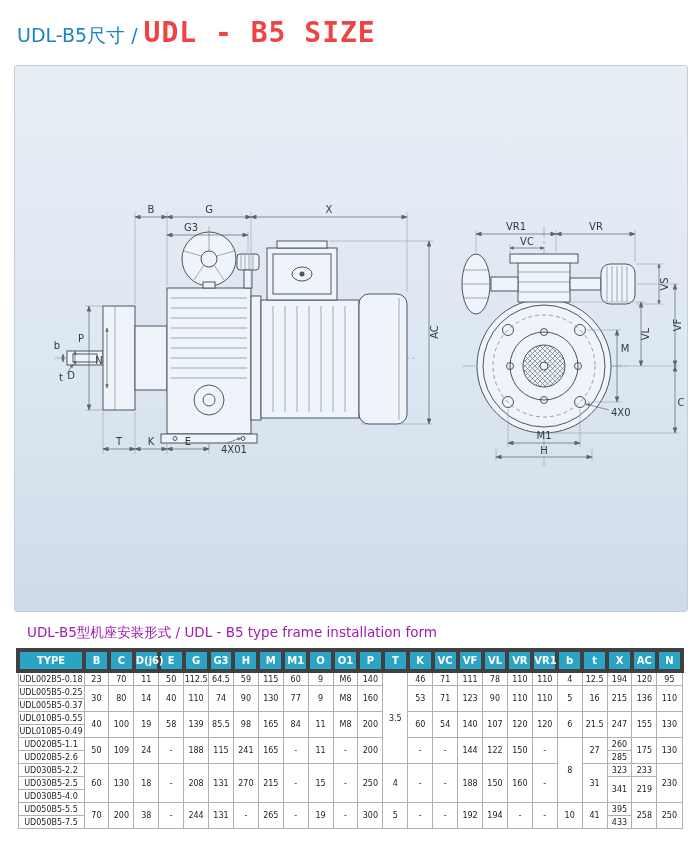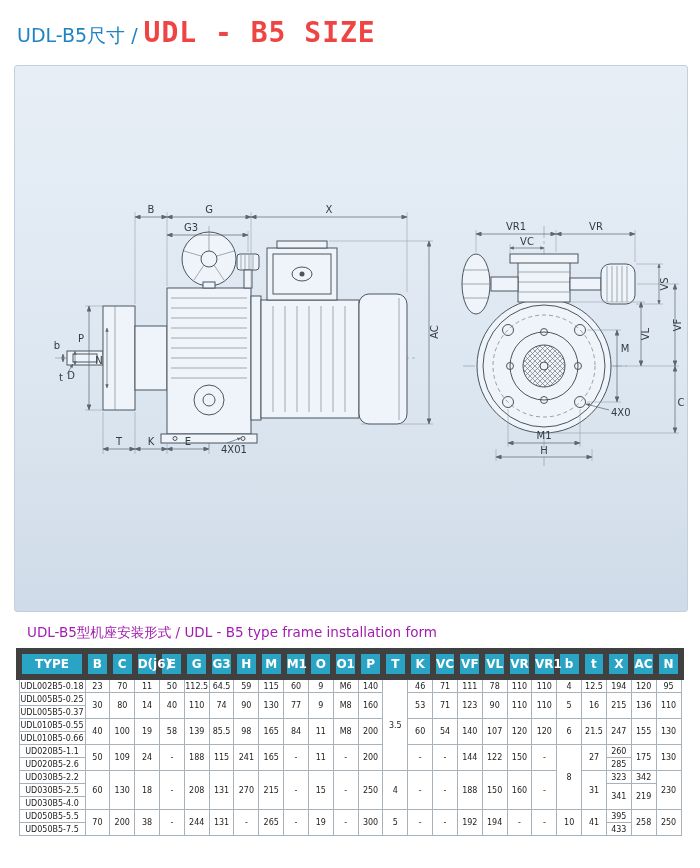--- a/index.html
+++ b/index.html
@@ -10,21 +10,21 @@
   .title .en{color:#ef4444;font-weight:bold;font-family:"DejaVu Sans Mono","Liberation Mono",monospace;font-size:28px;letter-spacing:1px;}
 
   .panel{position:absolute;left:14px;top:65px;width:672px;height:545px;
          background:linear-gradient(180deg,#e7eef6 0%,#dde7f1 55%,#cfdbe8 100%);
          border:1px solid #c2cfdc;border-radius:3px;}
 
   .subtitle{position:absolute;left:16px;top:624px;font-size:13.5px;color:#a21caf;margin-left:11px;}
 
   .table-wrap{position:absolute;left:16px;top:648px;width:668px;}
   table{width:100%;border-collapse:collapse;table-layout:fixed;}
-  th{background:#2aa4c4;color:#fff;font-size:12px;font-weight:bold;border:6px solid #404040;padding:3px 0;text-align:center;}
+  th{background:#2aa4c4;color:#fff;font-size:10px;font-weight:bold;border:4px solid #404040;padding:3px 0;text-align:center;}
   td{border:1px solid #a8b2ba;text-align:center;font-size:8px;color:#222;padding:1px 0;height:10px;
      overflow:hidden;white-space:nowrap;}
 
   svg .ol {fill:#eef4f9;stroke:#4a5560;stroke-width:1;}
   svg .ol2{fill:none;stroke:#4a5560;stroke-width:1;}
   svg .fin{stroke:#6a7683;stroke-width:0.6;fill:none;}
   svg .dim{stroke:#5a6570;stroke-width:0.7;fill:none;}
   svg .ext{stroke:#909ca8;stroke-width:0.55;fill:none;}
   svg .cl {stroke:#8494a4;stroke-width:0.6;stroke-dasharray:12 3 3 3;fill:none;}
   svg .bc {stroke:#5a6570;stroke-width:0.6;stroke-dasharray:4 3;fill:none;}
@@ -363,21 +363,21 @@
             <td rowspan="2">107</td>
             <td rowspan="2">120</td>
             <td rowspan="2">120</td>
             <td rowspan="2">6</td>
             <td rowspan="2">21.5</td>
             <td rowspan="2">247</td>
             <td rowspan="2">155</td>
             <td rowspan="2">130</td>
           </tr>
           <tr>
-            <td>UDL010B5-0.66</td>
+            <td>UDL010B5-0.49</td>
           </tr>
           <tr>
             <td>UD020B5-1.1</td>
             <td rowspan="2">50</td>
             <td rowspan="2">109</td>
             <td rowspan="2">24</td>
             <td rowspan="2">-</td>
             <td rowspan="2">188</td>
             <td rowspan="2">115</td>
             <td rowspan="2">241</td>
@@ -418,21 +418,21 @@
             <td rowspan="3">250</td>
             <td rowspan="3">4</td>
             <td rowspan="3">-</td>
             <td rowspan="3">-</td>
             <td rowspan="3">188</td>
             <td rowspan="3">150</td>
             <td rowspan="3">160</td>
             <td rowspan="3">-</td>
             <td rowspan="3">31</td>
             <td>323</td>
-            <td>342</td>
+            <td>233</td>
             <td rowspan="3">230</td>
           </tr>
           <tr>
             <td>UD030B5-2.5</td>
             <td rowspan="2">341</td>
             <td rowspan="2">219</td>
           </tr>
           <tr>
             <td>UD030B5-4.0</td>
           </tr>

